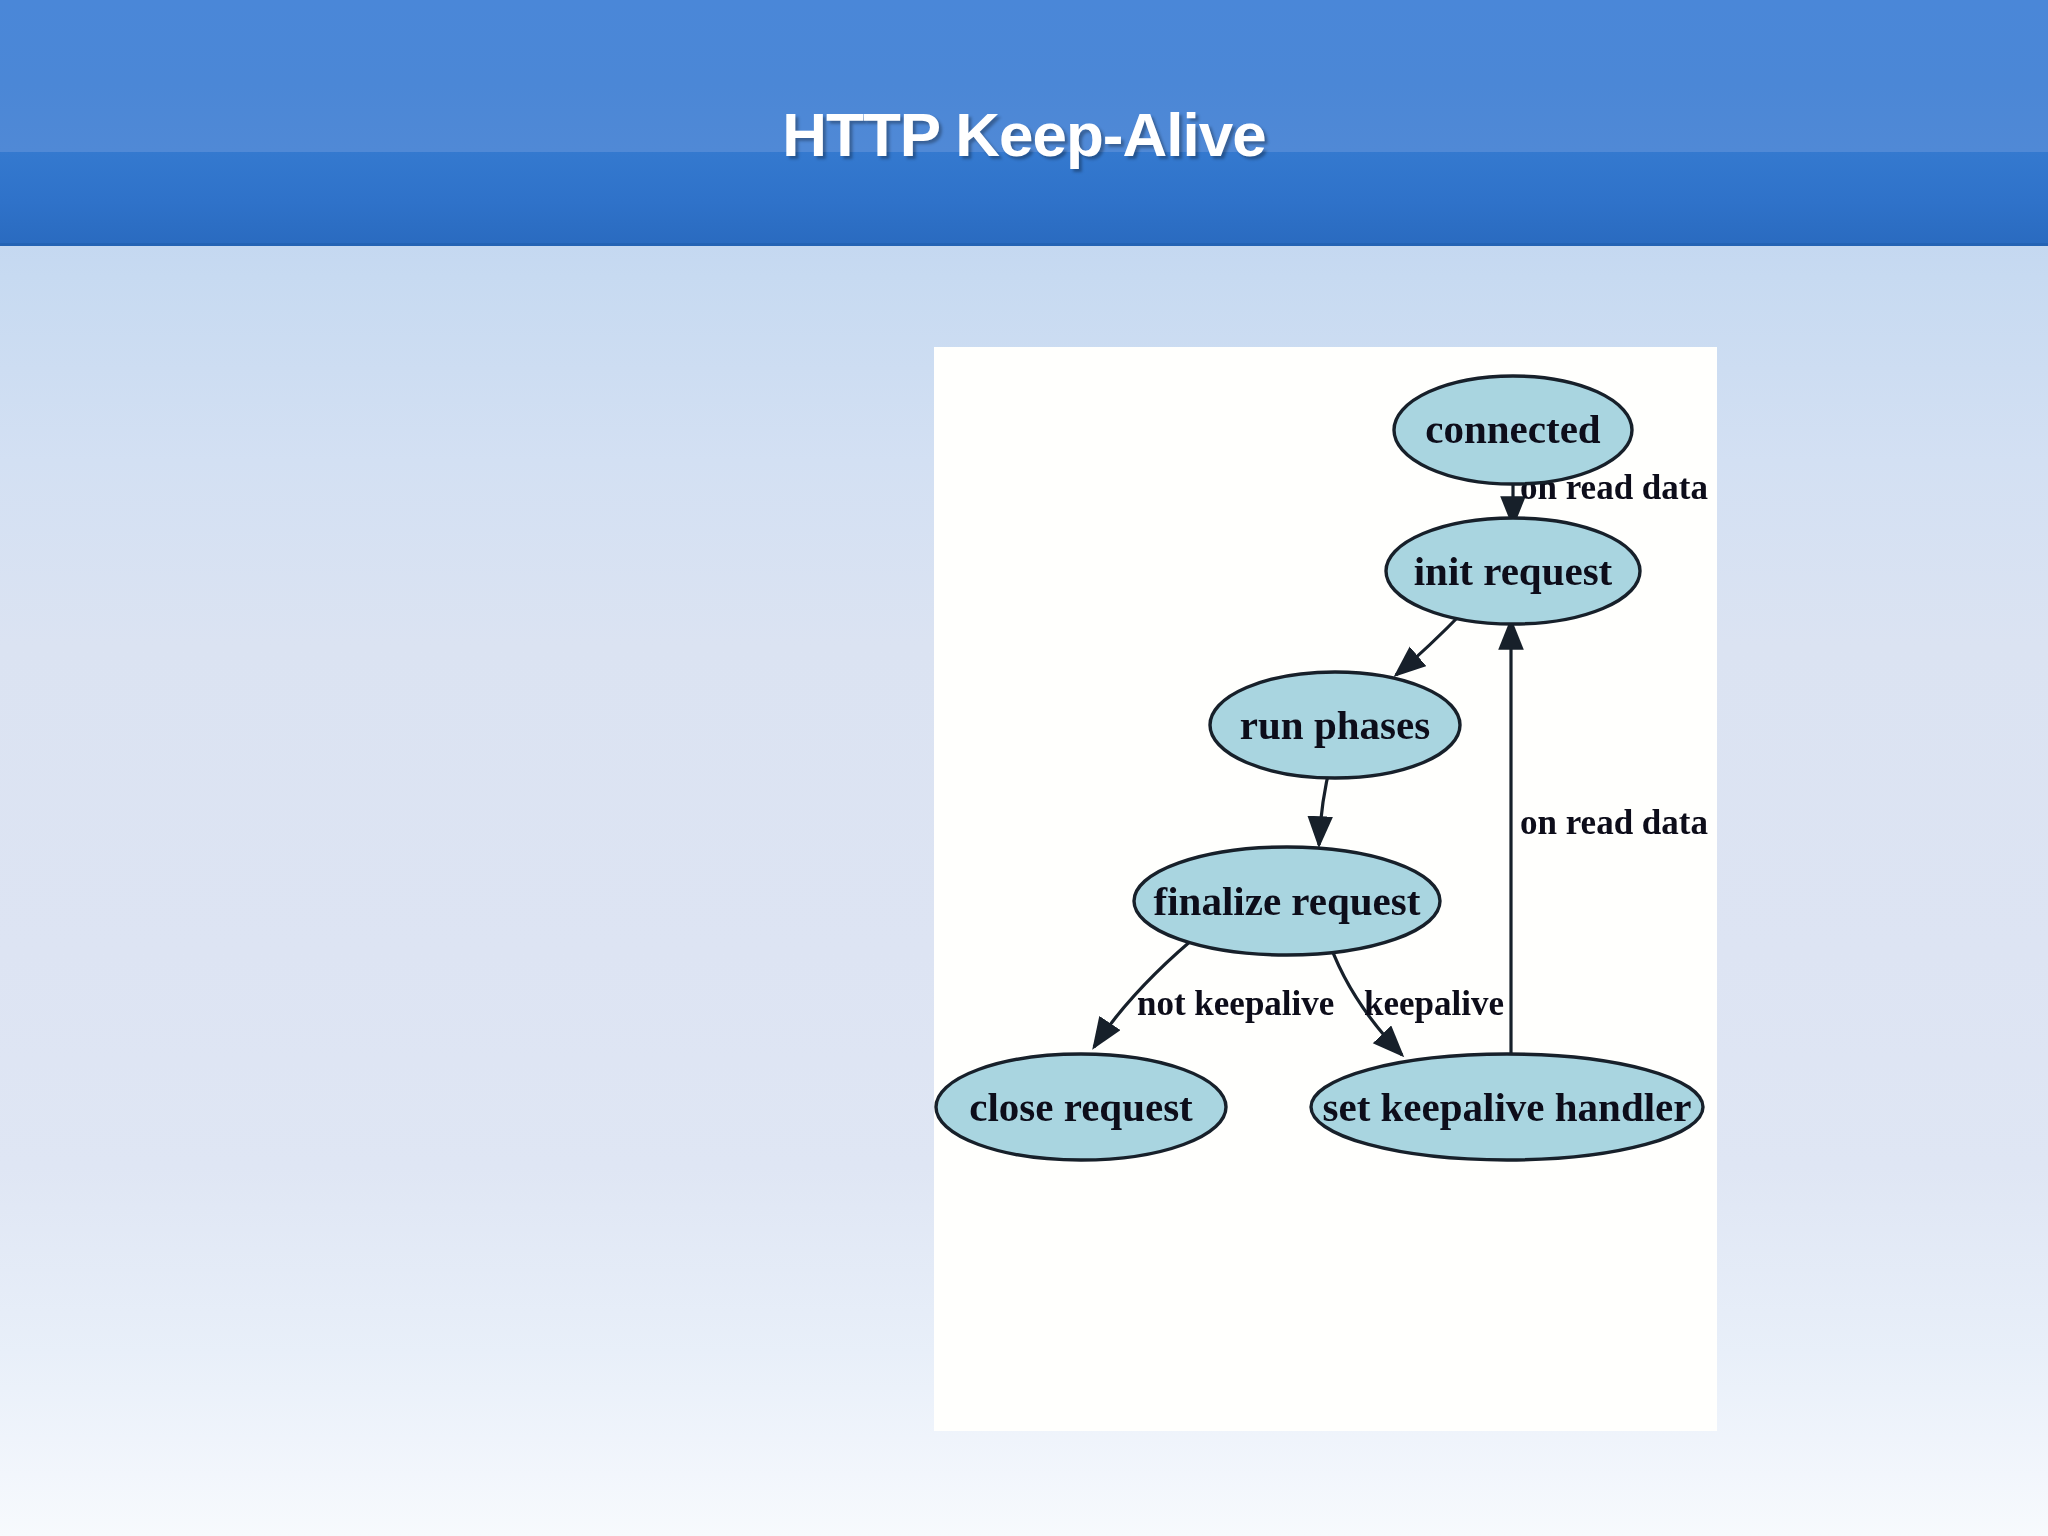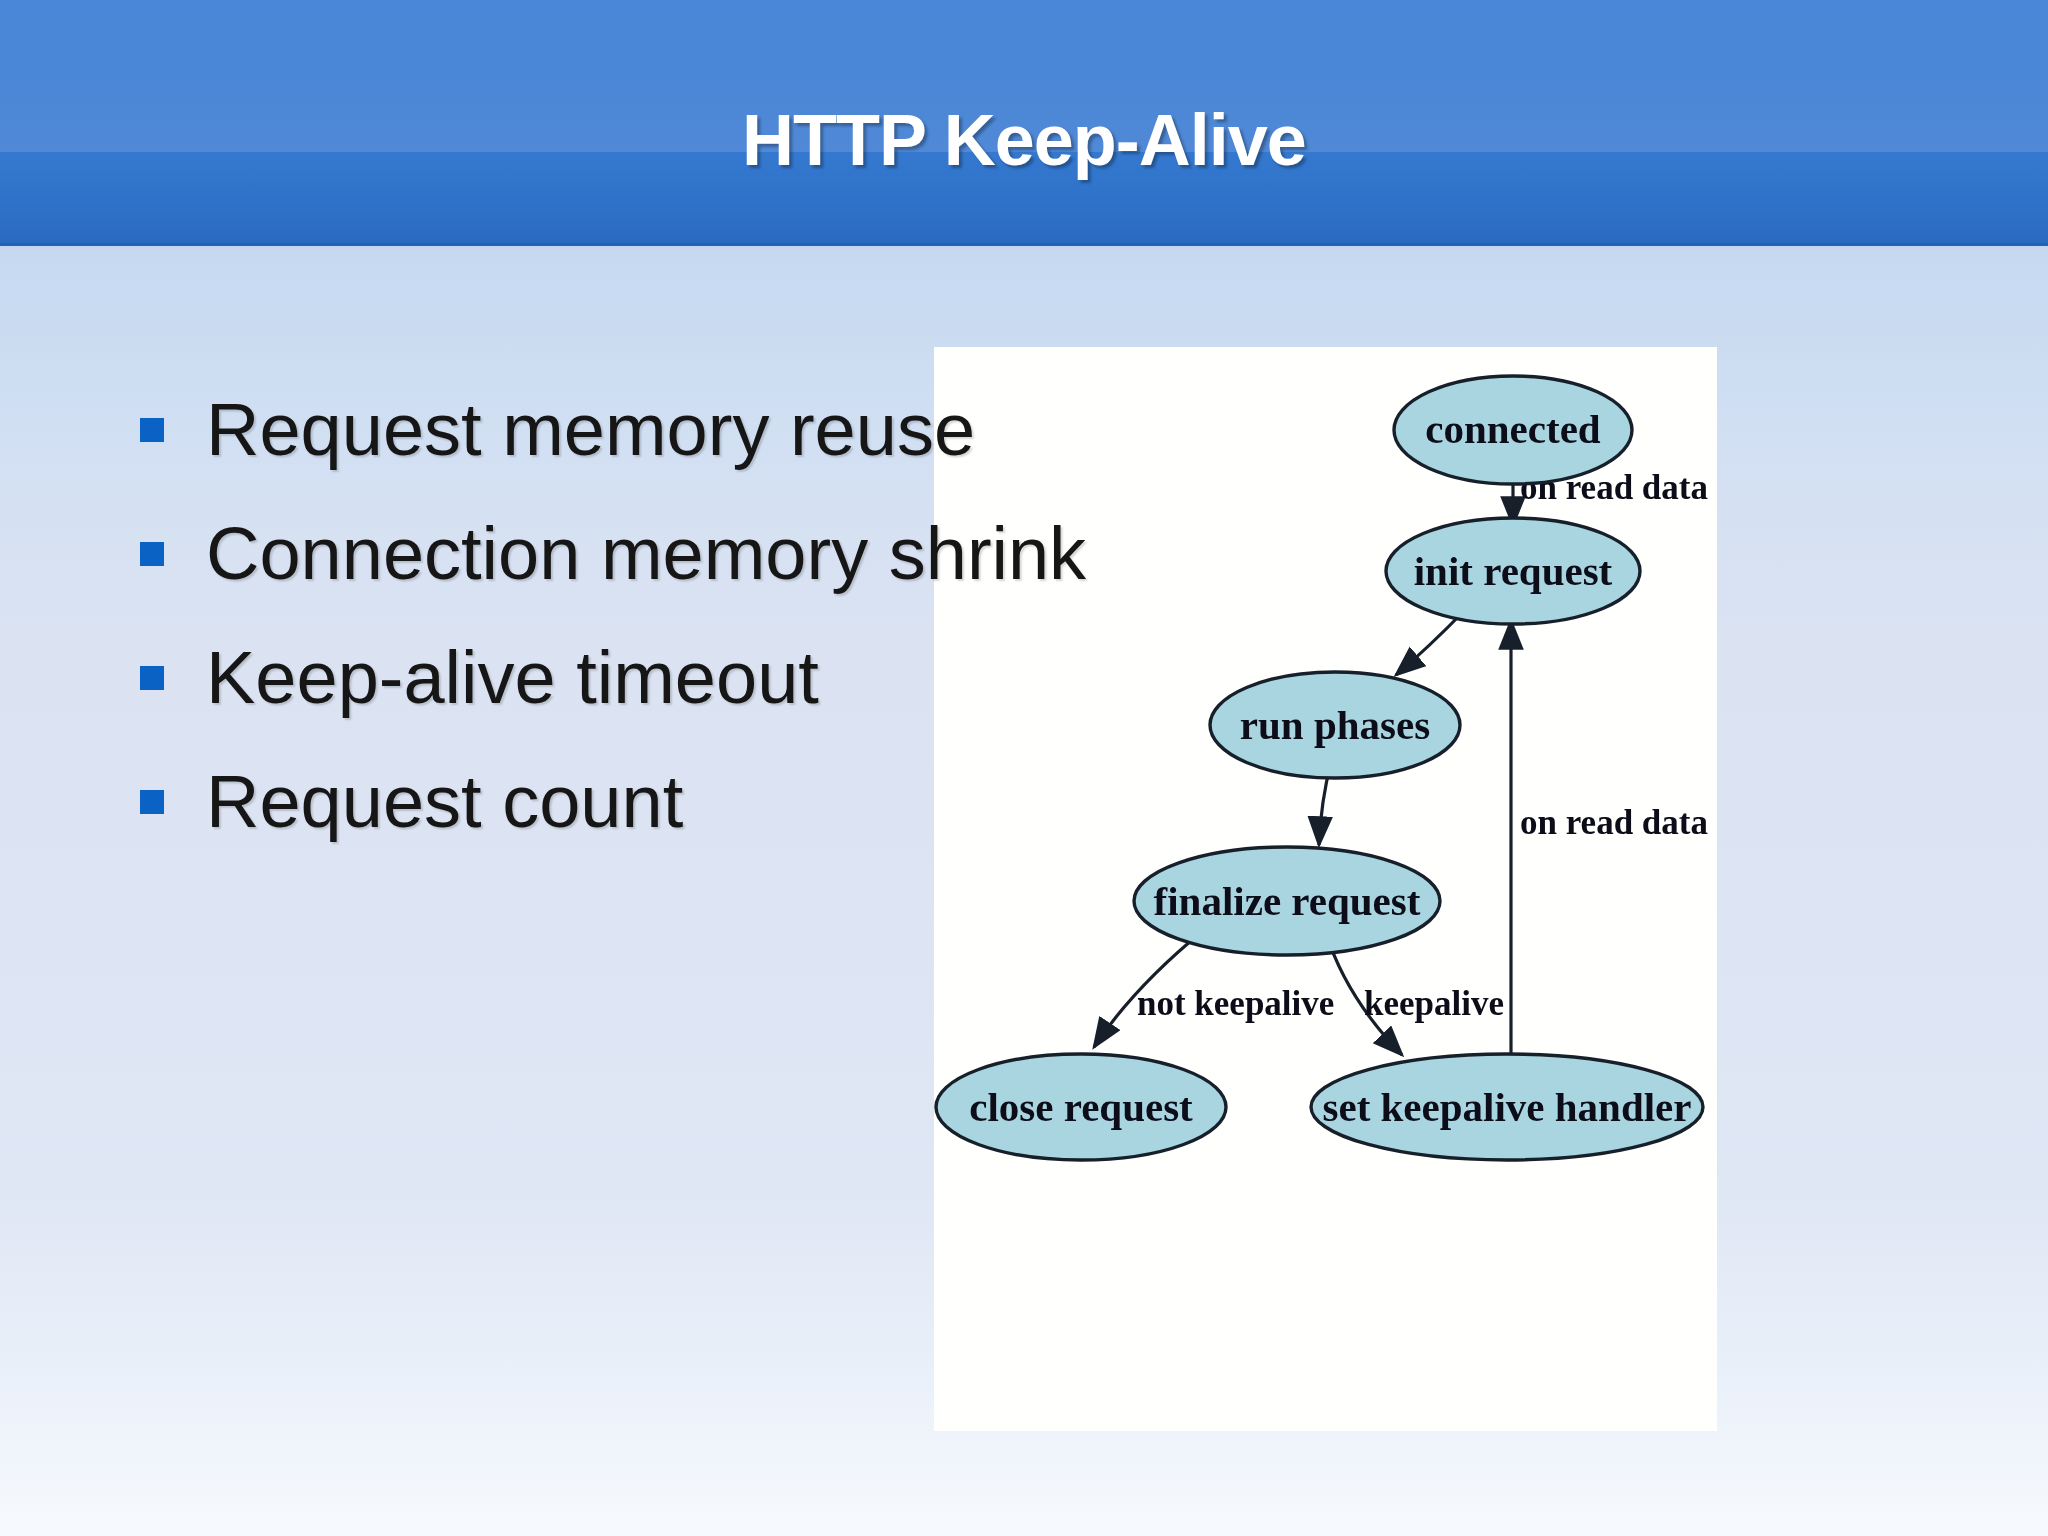--- a/index.html
+++ b/index.html
@@ -39,21 +39,21 @@
     left: 0; top: 152px;
     width: 2048px; height: 91px;
     background: linear-gradient(to bottom, #3479cf 0%, #2f72c9 55%, #2a6bc0 100%);
     border-bottom: 3px solid #2463b4;
   }
   .title {
     position: absolute;
     left: 0; top: 104px;
     width: 2048px;
     text-align: center;
-    font-size: 72px;
+    font-size: 62px;
     font-weight: bold;
     color: #ffffff;
     letter-spacing: -1px;
     line-height: 1.0;
     text-shadow: 3px 3px 3px rgba(0,0,0,0.30);
     white-space: nowrap;
     z-index: 6;
   }
 
   
@@ -112,38 +112,20 @@
 </head>
 <body>
 
 <div id="slide">
 
   <div class="hdr-band-top"></div>
   <div class="hdr-band-main"></div>
 
   <div class="title">HTTP Keep-Alive</div>
 
-  <div class="bullets">
-    <div class="bullet-row">
-      <span class="bullet-mark"></span>
-      <span class="bullet-text">Request memory reuse</span>
-    </div>
-    <div class="bullet-row">
-      <span class="bullet-mark"></span>
-      <span class="bullet-text">Connection memory shrink</span>
-    </div>
-    <div class="bullet-row">
-      <span class="bullet-mark"></span>
-      <span class="bullet-text">Keep-alive timeout</span>
-    </div>
-    <div class="bullet-row">
-      <span class="bullet-mark"></span>
-      <span class="bullet-text">Request count</span>
-    </div>
-  </div>
 
   <div class="diagram-panel">
     <svg width="783" height="1084" viewBox="0 0 783 1084">
       <defs>
         <marker id="arrowhead" markerWidth="11" markerHeight="11" refX="9" refY="4" orient="auto" markerUnits="strokeWidth">
           <path d="M0,0 L10,4 L0,8 z" fill="#17202a"></path>
         </marker>
       </defs>
 
       <g stroke="#17202a" stroke-width="3.2" fill="none">

